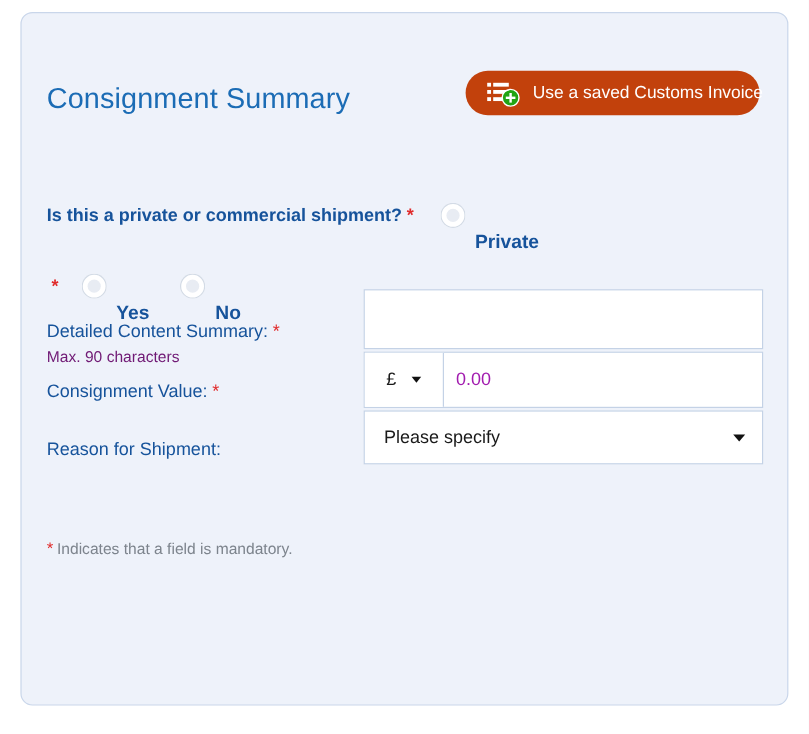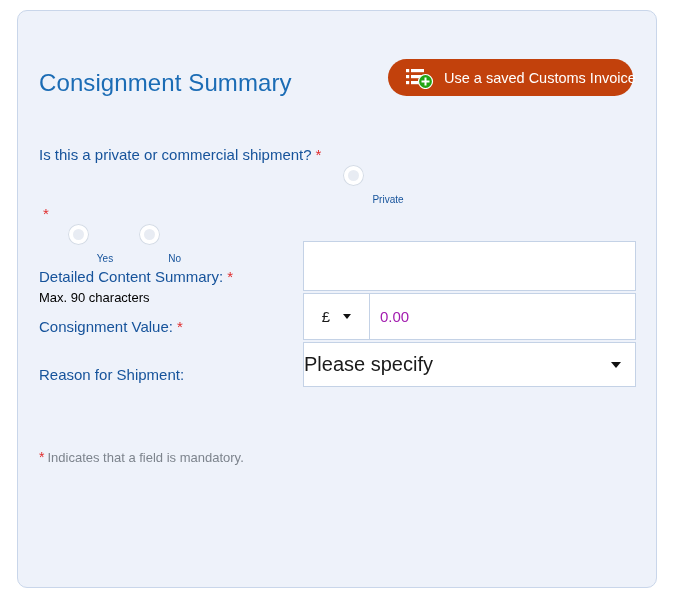--- a/index.html
+++ b/index.html
@@ -71,21 +71,23 @@
   #saved-invoice-button .btn-label {
     line-height: 1;
     margin-top: 1px;
   }
 
   
   .radio-row {
     position: absolute;
     left: 21px;
     display: flex;
-    white-space: nowrap;
+    align-items: center;
+    white-space: nowrap;
+    font-weight: bold;
   }
   #row-shipment-type { top: 135px; }
   #row-own-invoice   { top: 194px; }
 
   .q-label {
     font-size: 15px;
     color: #16539b;
   }
   .req {
     color: #e02b2b;
@@ -115,39 +117,39 @@
     height: 11px;
     border-radius: 50%;
     background: #e8ecf3;
   }
   .radio-opt.checked .radio-dot i {
     background: #22a413;
     width: 13px;
     height: 13px;
   }
   .radio-text {
-    font-size: 10px;
+    font-size: 16px;
     color: #16539b;
     margin-left: 8px;
     margin-top: 48px;
   }
 
   
   .field-label {
     position: absolute;
     left: 21px;
     font-size: 15px;
     color: #16539b;
     white-space: nowrap;
   }
   .field-sub {
     position: absolute;
     left: 21px;
     font-size: 13px;
-    color: #000000;
+    color: #701a75;
     white-space: nowrap;
   }
   #lbl-content   { top: 257px; }
   #sub-content   { top: 279px; }
   #lbl-value     { top: 307px; }
   #lbl-reason    { top: 355px; }
 
   .ctrl {
     position: absolute;
     left: 285px;
@@ -201,22 +203,23 @@
   #reason-select {
     top: 331px;
     width: 333px;
     height: 45px;
     display: flex;
     align-items: center;
     cursor: pointer;
     padding: 0;
   }
   #reason-select .sel-text {
-    font-size: 20px;
+    font-size: 15px;
     color: #1a1a1a;
+    margin-left: 16px;
     flex: 1 1 auto;
   }
   .caret {
     width: 0;
     height: 0;
     border-left: 5px solid transparent;
     border-right: 5px solid transparent;
     border-top: 6px solid #111111;
     flex: 0 0 auto;
   }

